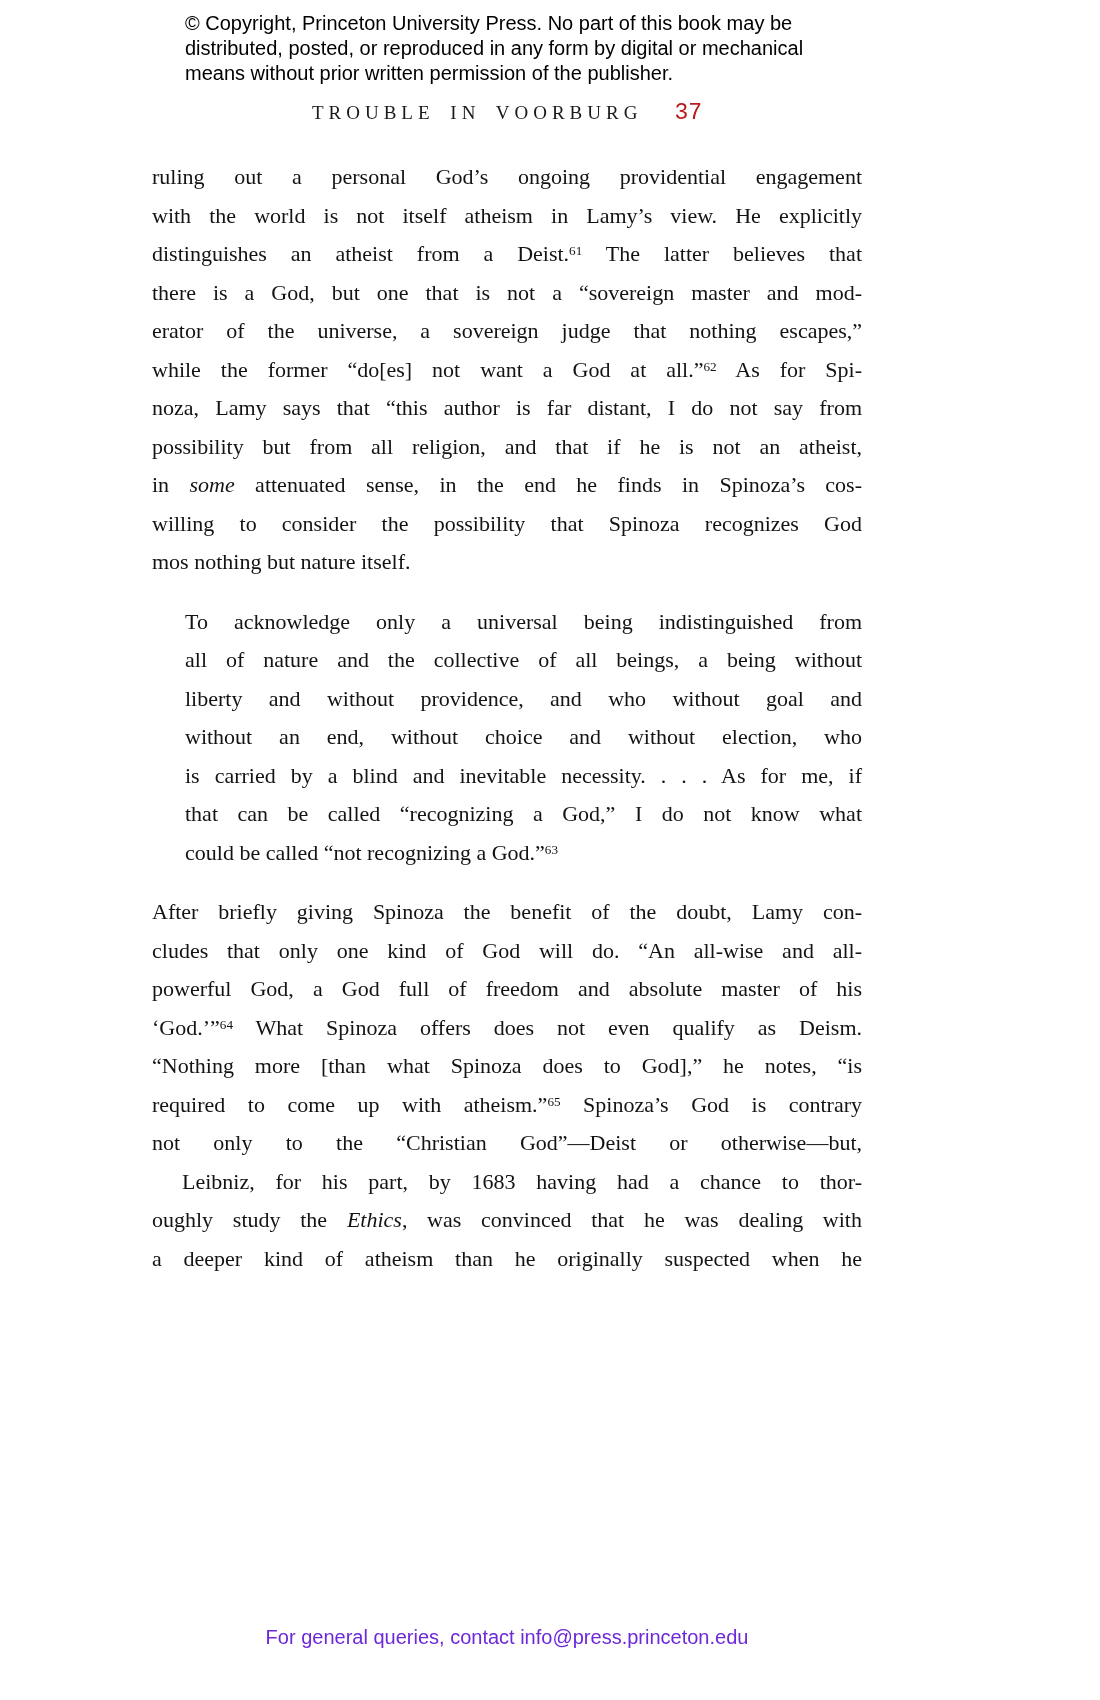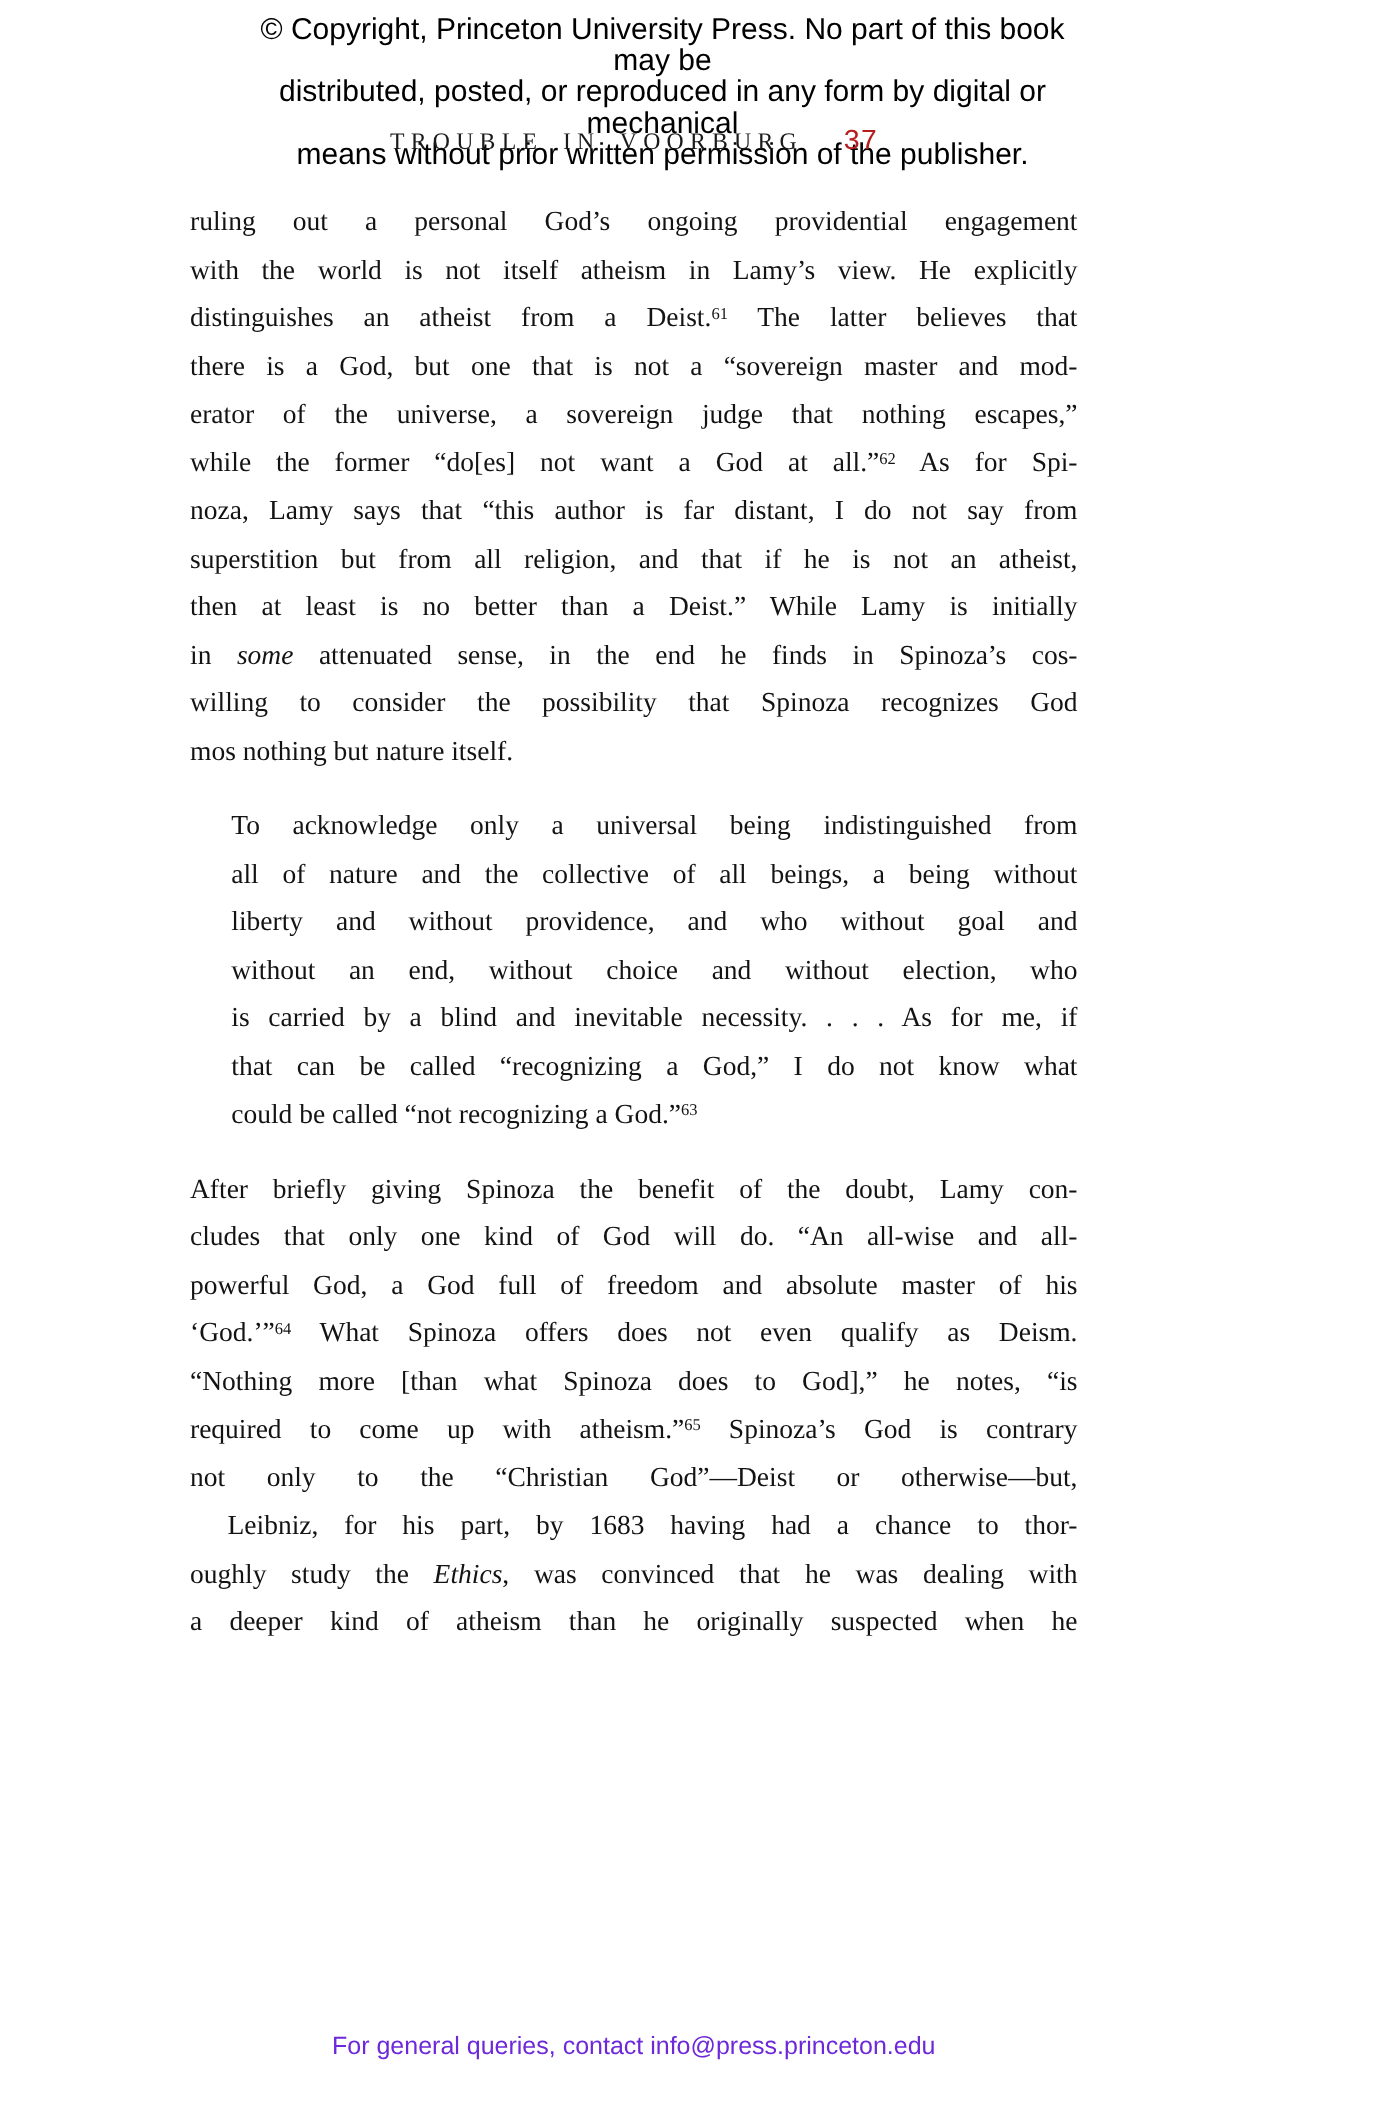--- a/index.html
+++ b/index.html
@@ -12,24 +12,23 @@
     overflow: hidden;
     font-family: "Liberation Serif", serif;
     color: #131313;
   }
   .copyright {
     position: absolute;
     left: 185px;
     top: 11px;
     width: 690px;
     font-family: "Liberation Sans", sans-serif;
-    font-size: 24px;
+    font-size: 20px;
     line-height: 25px;
     color: #000000;
-    text-align: center;
   }
   .running-head {
     position: absolute;
     left: 152px;
     top: 100px;
     width: 710px;
     display: flex;
     justify-content: center;
     align-items: baseline;
     gap: 32px;
@@ -99,22 +98,21 @@
 
   <div class="body-text">
       <div class="para body">
         <div class="line"><span>ruling out a personal God’s ongoing providential engagement</span></div>
         <div class="line"><span>with the world is not itself atheism in Lamy’s view. He explicitly</span></div>
         <div class="line"><span>distinguishes an atheist from a Deist.</span><sup>61</sup><span> The latter believes that</span></div>
         <div class="line"><span>there is a God, but one that is not a “sovereign master and mod-</span></div>
         <div class="line"><span>erator of the universe, a sovereign judge that nothing escapes,”</span></div>
         <div class="line"><span>while the former “do[es] not want a God at all.”</span><sup>62</sup><span> As for Spi-</span></div>
         <div class="line"><span>noza, Lamy says that “this author is far distant, I do not say from</span></div>
-        <div class="line"><span>superstition but from all religion, and that if he is not an atheist,</span></div>
-        <div class="line"><span>then at least is no better than a Deist.” While Lamy is initially</span></div>
+        <div class="line"><span>possibility but from all religion, and that if he is not an atheist,</span></div>
         <div class="line"><span>in </span><i>some</i><span> attenuated sense, in the end he finds in Spinoza’s cos-</span></div>
         <div class="line"><span>willing to consider the possibility that Spinoza recognizes God</span></div>
         <div class="line last"><span>mos nothing but nature itself.</span></div>
       </div>
       <div class="para quote">
         <div class="line"><span>To acknowledge only a universal being indistinguished from</span></div>
         <div class="line"><span>all of nature and the collective of all beings, a being without</span></div>
         <div class="line"><span>liberty and without providence, and who without goal and</span></div>
         <div class="line"><span>without an end, without choice and without election, who</span></div>
         <div class="line"><span>is carried by a blind and inevitable necessity. . . . As for me, if</span></div>

